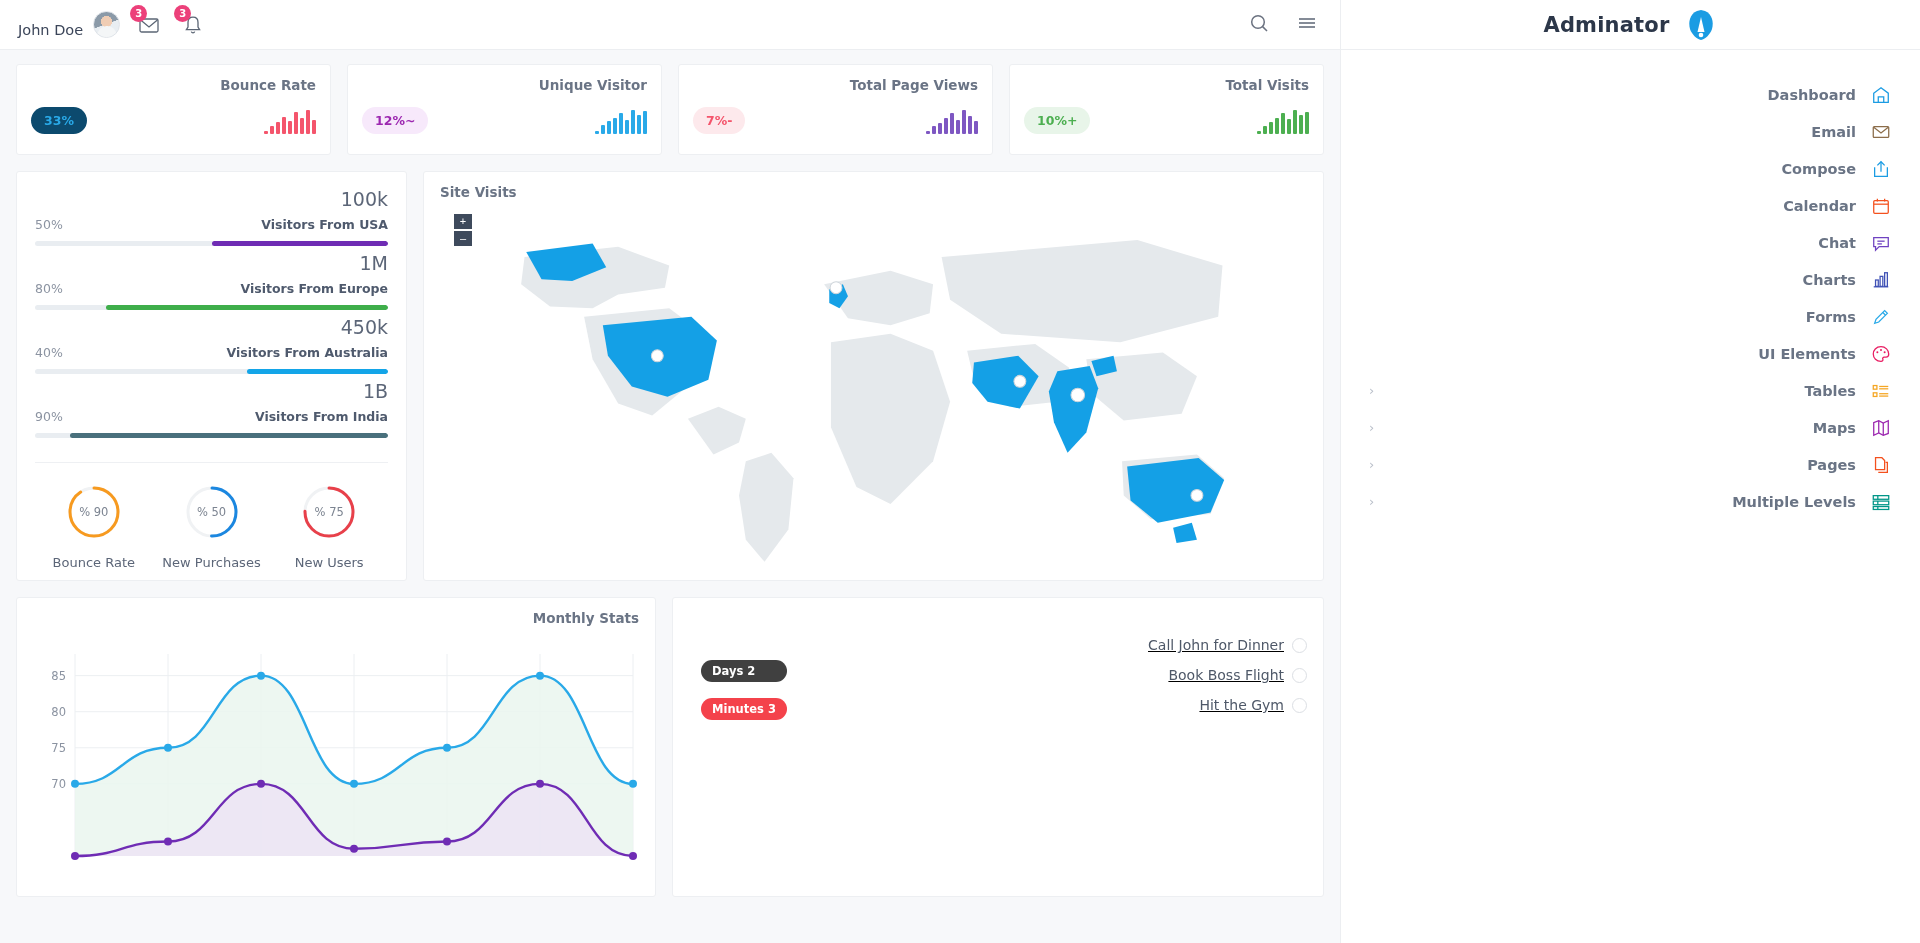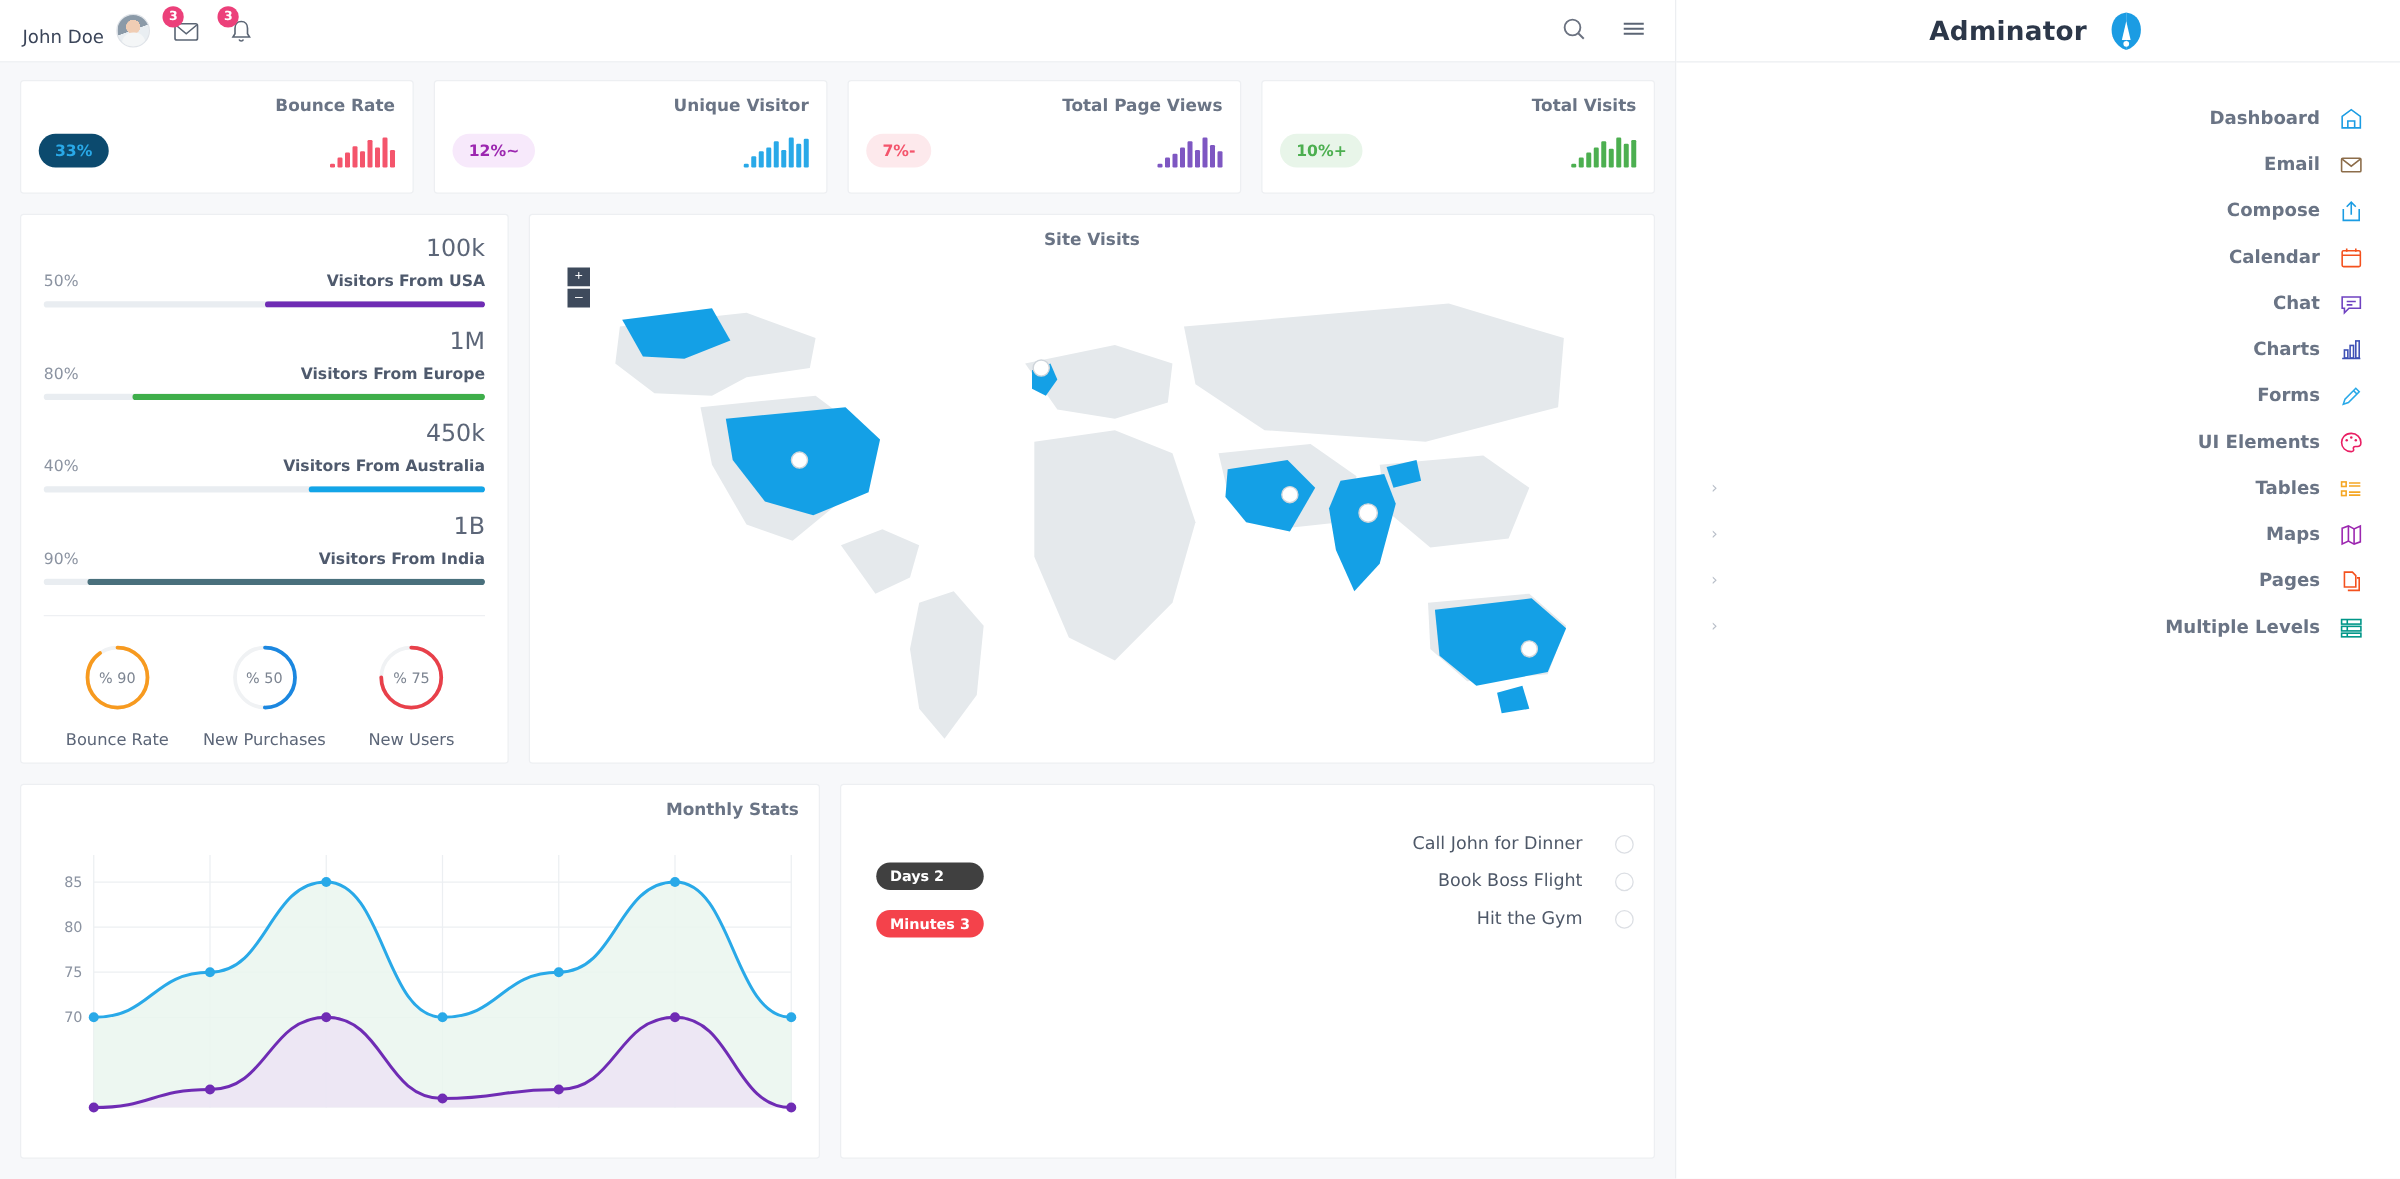--- a/index.html
+++ b/index.html
@@ -85,58 +85,58 @@
   .stat-bottom { display: flex; align-items: flex-end; justify-content: space-between; margin-top: 14px; }
   .pill {
     font-size: 12.5px; font-weight: bold; padding: 6px 13px; border-radius: 14px;
   }
   .spark { display: flex; align-items: flex-end; gap: 2px; height: 24px; }
   .spark i { display: block; width: 4px; border-radius: 1px; }
 
   
   .mid-row { display: flex; gap: 16px; margin-top: 16px; }
   .visitors-card { width: 391px; padding: 16px 18px 10px 18px; }
-  .vrow { margin-bottom: 16px; }
+  .vrow { margin-bottom: 6px; }
   .vtop { text-align: right; font-size: 19px; color: #5c6678; font-weight: 400; }
   .vmid { display: flex; align-items: center; justify-content: space-between; margin-top: 7px; }
   .vpct { font-size: 12.5px; color: #8b93a1; }
   .vlabel { font-size: 12.5px; color: #4f5a6d; font-weight: bold; }
   .bar { height: 5px; background: #e9edf1; border-radius: 3px; margin-top: 9px; position: relative; overflow: hidden; }
   .bar i { position: absolute; right: 0; top: 0; bottom: 0; display: block; border-radius: 3px; }
   .vdiv { border-top: 1px solid #eef0f3; margin: 24px 0 20px 0; }
 
   .donuts { display: flex; }
   .donut-cell { flex: 1; text-align: center; }
   .donut { width: 58px; height: 58px; margin: 0 auto 14px auto; position: relative; }
   .donut-val {
     position: absolute; inset: 0; display: flex; align-items: center; justify-content: center;
     font-size: 11.5px; color: #7c8491;
   }
   .donut-label { font-size: 13px; color: #5c6678; }
 
   .map-card { flex: 1; position: relative; padding: 12px 16px; }
-  .map-title { text-align: center; font-size: 13.5px; color: #6a7485; font-weight: 600; }
+  .map-title { text-align: left; font-size: 13.5px; color: #6a7485; font-weight: 600; }
   .map-zoom { position: absolute; left: 30px; top: 42px; display: flex; flex-direction: column; gap: 2px; z-index: 5;}
   .map-zoom button {
     width: 18px; height: 15px; background: #3e4a5c; color: #fff; border: none;
     font-size: 11px; line-height: 1; cursor: pointer; display:flex;align-items:center;justify-content:center;
   }
   .map-wrap { position: absolute; inset: 34px 10px 8px 10px; }
   .map-wrap svg { width: 100%; height: 100%; }
   .pin { fill: #fff; stroke: #cfd5db; stroke-width: 1.2; }
 
   
   .bot-row { display: flex; gap: 16px; margin-top: 16px; }
   .chart-card { width: 640px; height: 300px; padding: 12px 16px; position: relative; }
   .chart-title { text-align: right; font-size: 13.5px; color: #6a7485; font-weight: 600; }
   .chart-area { position: absolute; left: 12px; right: 14px; top: 40px; height: 240px; }
   .todo-card { flex: 1; height: 300px; padding: 12px 16px; position: relative; }
   .todo-title { text-align: right; font-size: 13.5px; color: #6a7485; font-weight: 600; }
   .todo-list { margin-top: 20px; }
-  .todo-item { display: flex; align-items: center; justify-content: flex-end; gap: 26px; height: 30px; }
+  .todo-item { display: flex; align-items: center; justify-content: flex-end; gap: 8px; height: 30px; text-decoration: underline; }
   .todo-text { font-size: 14px; color: #4e5868; }
   .todo-check {
     width: 15px; height: 15px; border-radius: 50%; border: 1px solid #dcdfe4; cursor: pointer;
   }
   .tag-col { position: absolute; left: 28px; top: 62px; display: flex; flex-direction: column; gap: 16px; }
   .tag { color: #fff; font-size: 11.5px; font-weight: bold; border-radius: 12px; padding: 4px 11px; }
 </style>
 </head>
 <body>
 

